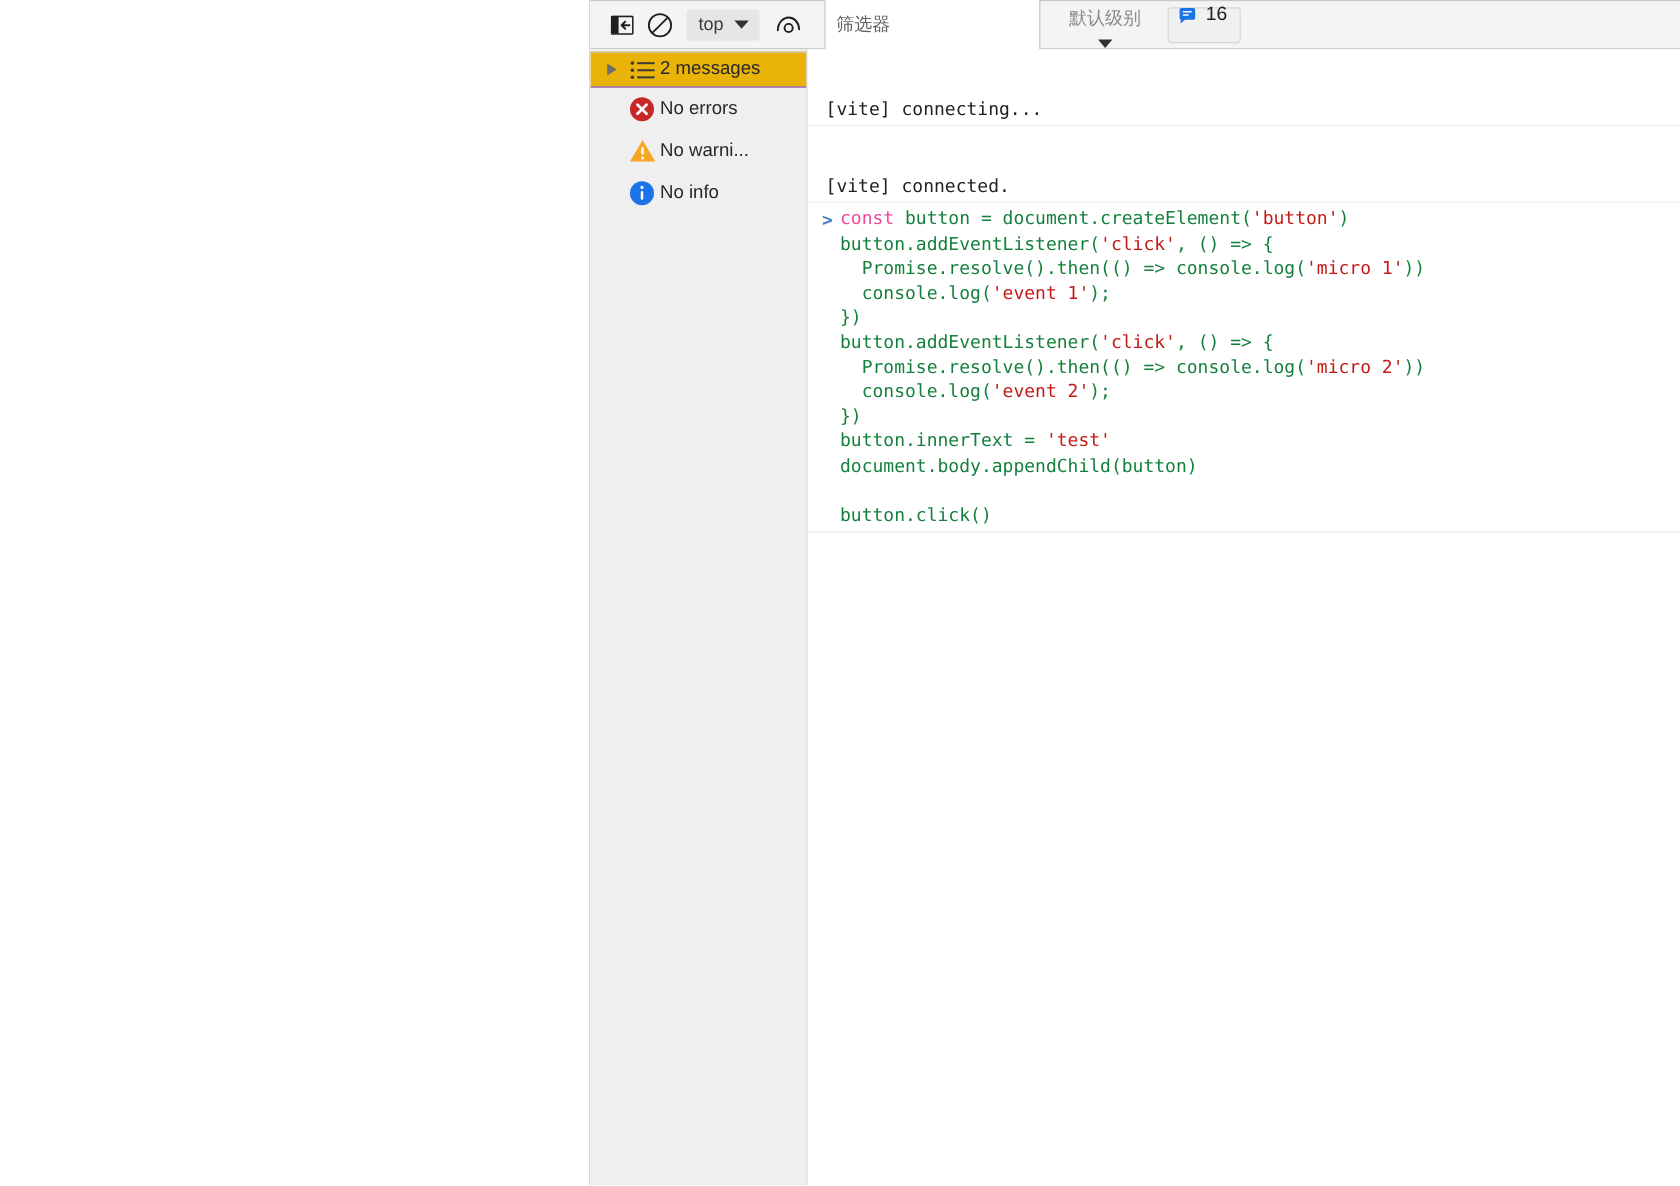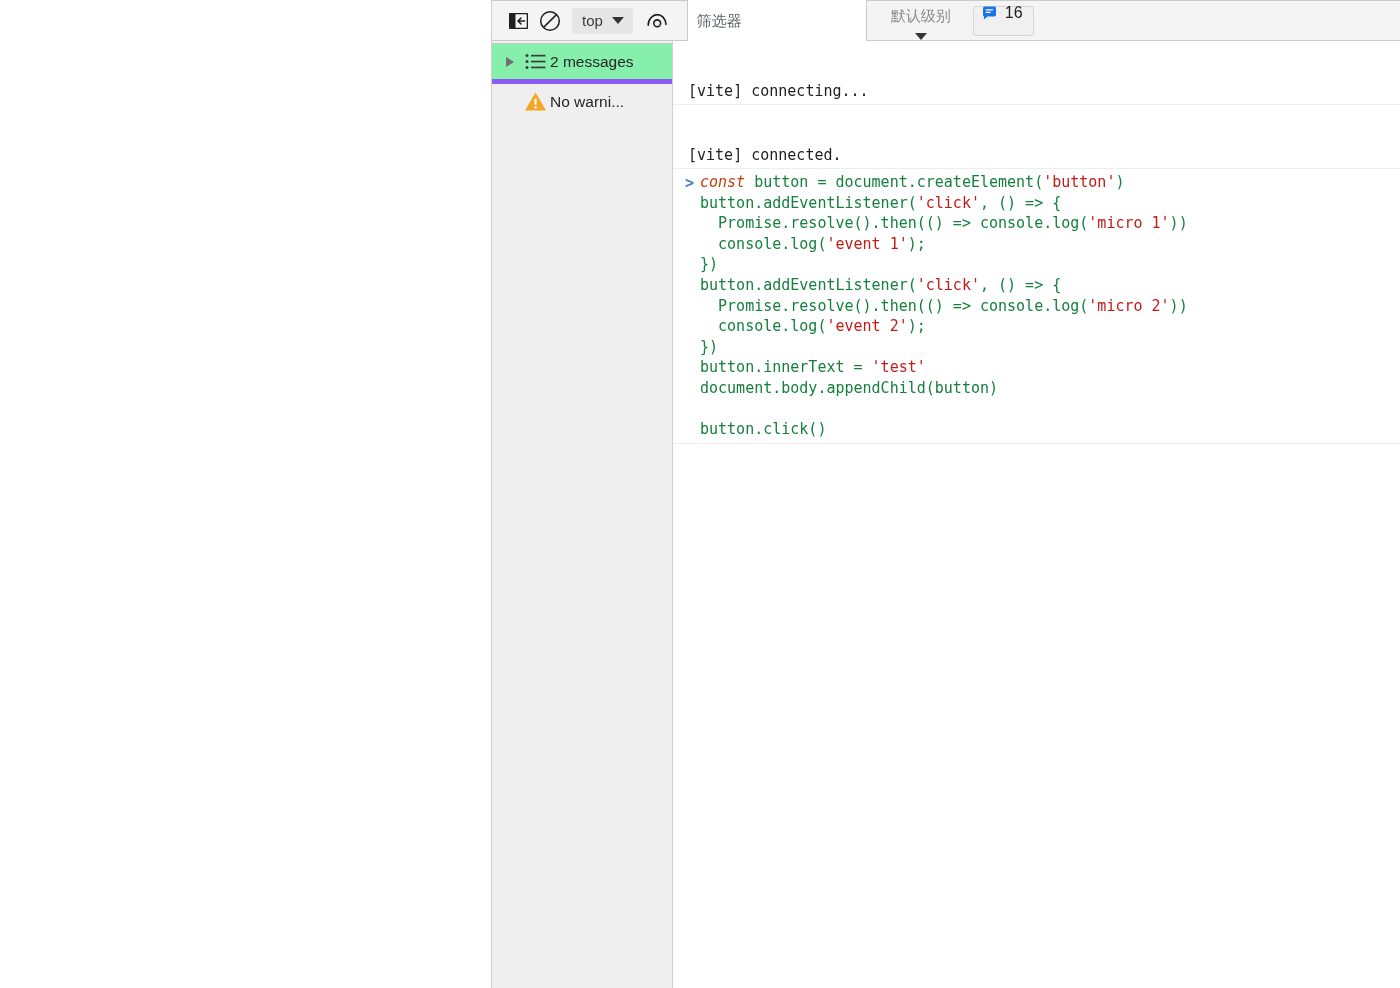--- a/index.html
+++ b/index.html
@@ -100,24 +100,24 @@
     overflow:hidden;
   }
   .side-row {
     height:35px;
     display:flex; align-items:center;
     padding-left:14px;
     cursor:pointer;
     position:relative;
   }
   .side-row.selected {
-    background:#86efac;
+    background:#eab308;
     border-top:1px solid #c6c6c6;
-    border-bottom:5px solid #8b5cf6;
-    height:41px;
+    border-bottom:1px solid #8b5cf6;
+    height:30px;
   }
   .tri {
     width:14px; flex:0 0 14px;
     display:flex; align-items:center; justify-content:flex-start;
   }
   .tri-glyph {
     width:0;height:0;
     border-top:5.5px solid transparent;
     border-bottom:5.5px solid transparent;
     border-left:8px solid #6e6e6e;
@@ -153,21 +153,21 @@
     border-bottom:1px solid #eceff1;
     font-size:15px; line-height:20.6px;
     color:#202124;
     white-space:pre;
   }
   .cmd-arrow {
     position:absolute; left:12px; top:4px;
     color:#4a7ec4; font-size:15px; font-weight:bold;
     font-family:"DejaVu Sans Mono", monospace;
   }
-  .tok-kw { color:#c2410c;font-style:italic; }
+  .tok-kw { color:#ec4899; }
   .tok-str { color:#c41a16; }
   .tok-plain { color:#15803d; }
 
   
   svg { display:block; }
 </style>
 </head>
 <body>
 
 <div id="page">
@@ -238,27 +238,48 @@
                 <rect x="6" y="1.8" width="14.5" height="1.7" fill="#3c3c3c"></rect>
                 <rect x="6" y="7.7" width="14.5" height="1.7" fill="#3c3c3c"></rect>
                 <rect x="6" y="13.6" width="14.5" height="1.7" fill="#3c3c3c"></rect>
               </svg>
             </span>
             <span class="side-label">2 messages</span>
           </div>
           <div class="side-row">
             <span class="tri"></span>
             <span class="side-icon">
+              <svg width="22" height="22" viewBox="0 0 22 22">
+                <circle cx="11" cy="11" r="10" fill="#c62828"></circle>
+                <path d="M7.2 7.2 L14.8 14.8 M14.8 7.2 L7.2 14.8" stroke="#ffffff" stroke-width="2.3" stroke-linecap="round"></path>
+              </svg>
+            </span>
+            <span class="side-label">No errors</span>
+          </div>
+          <div class="side-row">
+            <span class="tri"></span>
+            <span class="side-icon">
               <svg width="23" height="21" viewBox="0 0 23 21">
                 <path d="M11.5 1.6 L22 19.6 L1 19.6 Z" fill="#f5a623"></path>
                 <rect x="10.45" y="7.4" width="2.1" height="6.6" rx="1" fill="#ffffff"></rect>
                 <circle cx="11.5" cy="16.6" r="1.25" fill="#ffffff"></circle>
               </svg>
             </span>
             <span class="side-label">No warni...</span>
+          </div>
+          <div class="side-row">
+            <span class="tri"></span>
+            <span class="side-icon">
+              <svg width="22" height="22" viewBox="0 0 22 22">
+                <circle cx="11" cy="11" r="10" fill="#1a73e8"></circle>
+                <circle cx="11" cy="6.2" r="1.35" fill="#ffffff"></circle>
+                <rect x="9.95" y="9.1" width="2.1" height="7.4" rx="1" fill="#ffffff"></rect>
+              </svg>
+            </span>
+            <span class="side-label">No info</span>
           </div>
         </div>
 
       <div id="console-output">
           <div class="msg-row">[vite] connecting...</div>
           <div class="msg-row">[vite] connected.</div>
           <div class="cmd-row"><span class="cmd-arrow">&gt;</span><div><span class="tok-kw">const</span><span class="tok-plain"> button = document.createElement(</span><span class="tok-str">'button'</span><span class="tok-plain">)</span></div><div><span class="tok-plain">button.addEventListener(</span><span class="tok-str">'click'</span><span class="tok-plain">, () =&gt; {</span></div><div><span class="tok-plain">  Promise.resolve().then(() =&gt; console.log(</span><span class="tok-str">'micro 1'</span><span class="tok-plain">))</span></div><div><span class="tok-plain">  console.log(</span><span class="tok-str">'event 1'</span><span class="tok-plain">);</span></div><div><span class="tok-plain">})</span></div><div><span class="tok-plain">button.addEventListener(</span><span class="tok-str">'click'</span><span class="tok-plain">, () =&gt; {</span></div><div><span class="tok-plain">  Promise.resolve().then(() =&gt; console.log(</span><span class="tok-str">'micro 2'</span><span class="tok-plain">))</span></div><div><span class="tok-plain">  console.log(</span><span class="tok-str">'event 2'</span><span class="tok-plain">);</span></div><div><span class="tok-plain">})</span></div><div><span class="tok-plain">button.innerText = </span><span class="tok-str">'test'</span></div><div><span class="tok-plain">document.body.appendChild(button)</span></div><div>&nbsp;</div><div><span class="tok-plain">button.click()</span></div></div>
         </div>
 
     </div>

